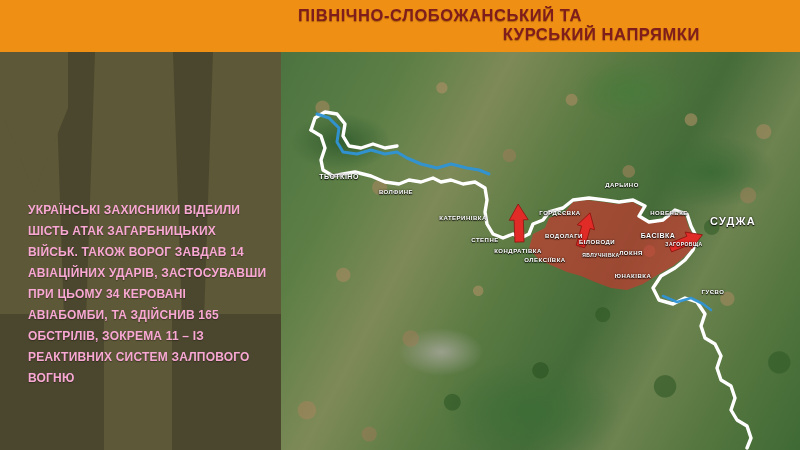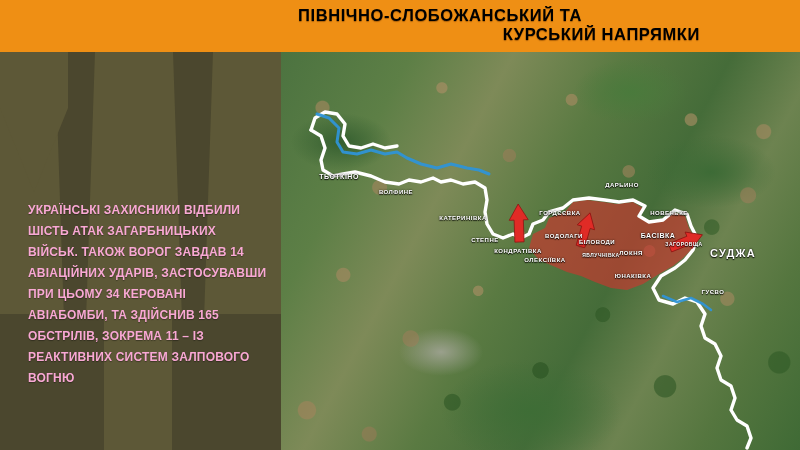--- a/index.html
+++ b/index.html
@@ -8,21 +8,21 @@
     font-family:"Liberation Sans",sans-serif;
   }
 
   
   #header{
     position:absolute;left:0;top:0;width:800px;height:52px;
     background:#ef8f14;z-index:40;
   }
   #header .title{
     position:absolute;left:180px;top:6px;width:520px;
-    text-align:center;color:#000000;
+    text-align:center;color:#7f1d1d;
     font-size:16.5px;font-weight:bold;line-height:19px;
     letter-spacing:.6px;text-transform:uppercase;
     text-shadow:0 1px 1px rgba(120,60,0,.55);
   }
   #header .title .l2{display:block;text-align:right;}
 
   
   #panel{
     position:absolute;left:0;top:52px;width:281px;height:398px;
     background:#5d5837;overflow:hidden;z-index:30;
@@ -91,21 +91,21 @@
 
   .mlabel{
     position:absolute;z-index:20;color:#ffffff;font-weight:bold;
     text-transform:uppercase;letter-spacing:.5px;white-space:nowrap;
     text-shadow:0 0 2px rgba(0,0,0,.9),0 1px 1px rgba(0,0,0,.85);
     transform:translate(-50%,-50%);
   }
   .s-xs{font-size:5px;}
   .s-sm{font-size:6px;}
   .s-md{font-size:7px;}
-  .s-lg{font-size:11px;letter-spacing:1.2px;margin-top:32px;}
+  .s-lg{font-size:11px;letter-spacing:1.2px;}
 </style>
 </head>
 <body>
 
 <div id="root">
 
   <div id="header">
     <div class="title">
       <span>ПІВНІЧНО-СЛОБОЖАНСЬКИЙ ТА</span>
       <span class="l2">КУРСЬКИЙ НАПРЯМКИ</span>

